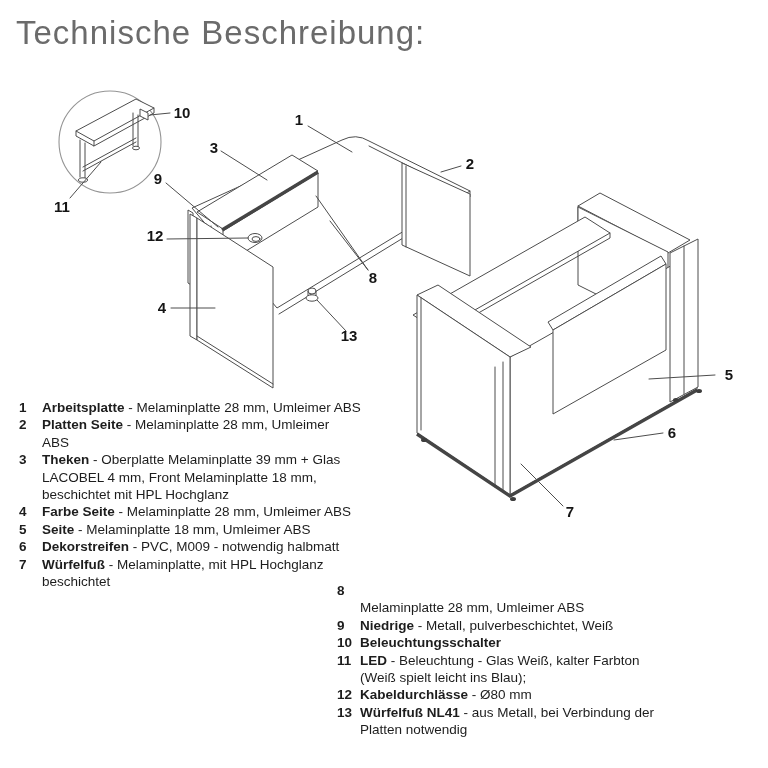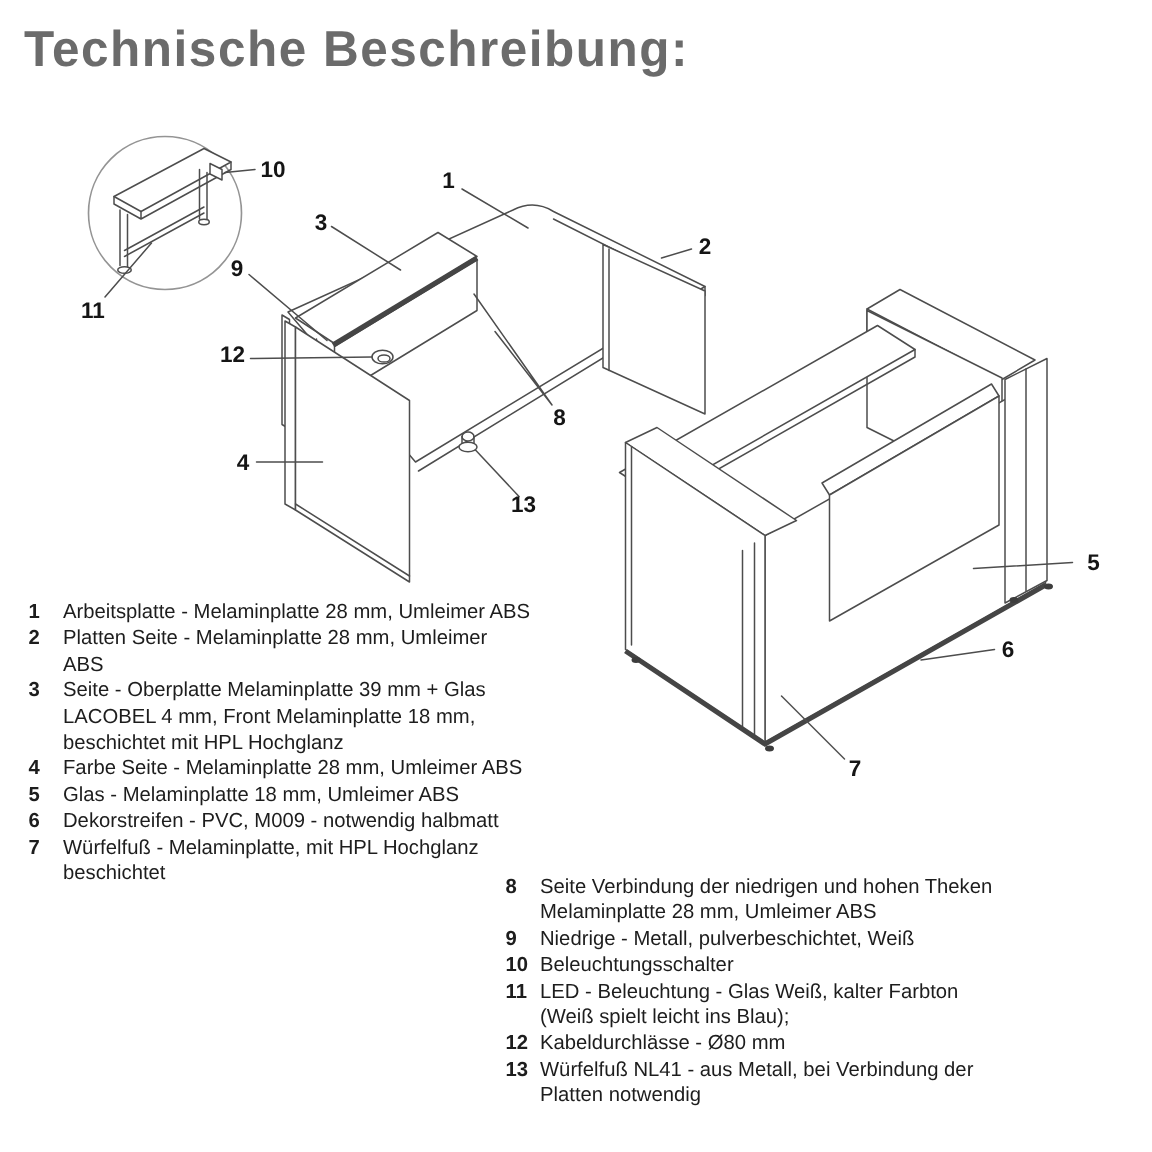--- a/index.html
+++ b/index.html
@@ -1,37 +1,37 @@
 <!DOCTYPE html>
 <html><head>
 <meta charset="utf-8">
 <style>
   html,body{margin:0;padding:0;background:#ffffff;}
   body{width:768px;height:768px;position:relative;overflow:hidden;
        font-family:"Liberation Sans","DejaVu Sans",sans-serif;color:#1d1d1d;}
   .page-title{
     position:absolute;left:16px;top:14px;
-    font-size:33px;font-weight:700;letter-spacing:1px;color:#6b6b6b;
+    font-size:33px;font-weight:400;letter-spacing:1px;color:#6b6b6b;
     transform:scaleY(1.02);white-space:nowrap;
   }
   svg.drawing{position:absolute;left:0;top:0;}
   svg .ln{fill:none;stroke:#4d4d4d;stroke-width:1;stroke-linejoin:round;stroke-linecap:round;}
   svg .face{fill:#ffffff;stroke:#4d4d4d;stroke-width:1;stroke-linejoin:round;}
   svg .dark{stroke:#454545;stroke-width:3.4;fill:none;stroke-linecap:butt;}
   svg .callout{font-family:"Liberation Sans","DejaVu Sans",sans-serif;
     font-size:15px;font-weight:bold;fill:#151515;text-anchor:middle;}
   svg .circle-detail{fill:none;stroke:#949494;stroke-width:1.1;}
   svg .foot{fill:#3d3d3d;stroke:none;}
   .legend{position:absolute;font-size:13.5px;line-height:17.4px;}
   .legend-left{left:19px;top:399px;width:392px;}
   .legend-right{left:337px;top:582px;width:412px;}
   .lrow{display:flex;align-items:flex-start;}
   .lnum{flex:0 0 23px;font-weight:bold;}
   .ltxt{flex:1;white-space:pre-wrap;}
-  .lname{font-weight:normal;}
+  .lname{font-weight:bold;}
 </style>
 </head>
 <body>
 
 <div class="page-title">Technische Beschreibung:</div>
 
 <svg class="drawing" width="768" height="580" viewBox="0 0 768 580">
 
   <g>
     <circle class="circle-detail" cx="110" cy="142" r="51"></circle>
@@ -124,47 +124,47 @@
       <div class="lnum">1</div>
       <div class="ltxt"><span class="lname">Arbeitsplatte</span><span class="ldesc"> - Melaminplatte 28 mm, Umleimer ABS</span></div>
     </div>
   <div class="lrow">
       <div class="lnum">2</div>
       <div class="ltxt"><span class="lname">Platten Seite</span><span class="ldesc"> - Melaminplatte 28 mm, Umleimer
 ABS</span></div>
     </div>
   <div class="lrow">
       <div class="lnum">3</div>
-      <div class="ltxt"><span class="lname">Seite</span><span class="ldesc"> - Oberplatte Melaminplatte 39 mm + Glas
+      <div class="ltxt"><span class="lname">Theken</span><span class="ldesc"> - Oberplatte Melaminplatte 39 mm + Glas
 LACOBEL 4 mm, Front Melaminplatte 18 mm,
 beschichtet mit HPL Hochglanz</span></div>
     </div>
   <div class="lrow">
       <div class="lnum">4</div>
       <div class="ltxt"><span class="lname">Farbe Seite</span><span class="ldesc"> - Melaminplatte 28 mm, Umleimer ABS</span></div>
     </div>
   <div class="lrow">
       <div class="lnum">5</div>
-      <div class="ltxt"><span class="lname">Glas</span><span class="ldesc"> - Melaminplatte 18 mm, Umleimer ABS</span></div>
+      <div class="ltxt"><span class="lname">Seite</span><span class="ldesc"> - Melaminplatte 18 mm, Umleimer ABS</span></div>
     </div>
   <div class="lrow">
       <div class="lnum">6</div>
       <div class="ltxt"><span class="lname">Dekorstreifen</span><span class="ldesc"> - PVC, M009 - notwendig halbmatt</span></div>
     </div>
   <div class="lrow">
       <div class="lnum">7</div>
       <div class="ltxt"><span class="lname">Würfelfuß</span><span class="ldesc"> - Melaminplatte, mit HPL Hochglanz
 beschichtet</span></div>
     </div>
 </div>
 
 <div class="legend legend-right">
   <div class="lrow">
       <div class="lnum">8</div>
-      <div class="ltxt"><span class="lname">Seite Verbindung der niedrigen und hohen Theken</span><span class="ldesc">
+      <div class="ltxt"><span class="ldesc">
 Melaminplatte 28 mm, Umleimer ABS</span></div>
     </div>
   <div class="lrow">
       <div class="lnum">9</div>
       <div class="ltxt"><span class="lname">Niedrige</span><span class="ldesc"> - Metall, pulverbeschichtet, Weiß</span></div>
     </div>
   <div class="lrow">
       <div class="lnum">10</div>
       <div class="ltxt"><span class="lname">Beleuchtungsschalter</span><span class="ldesc"></span></div>
     </div>

